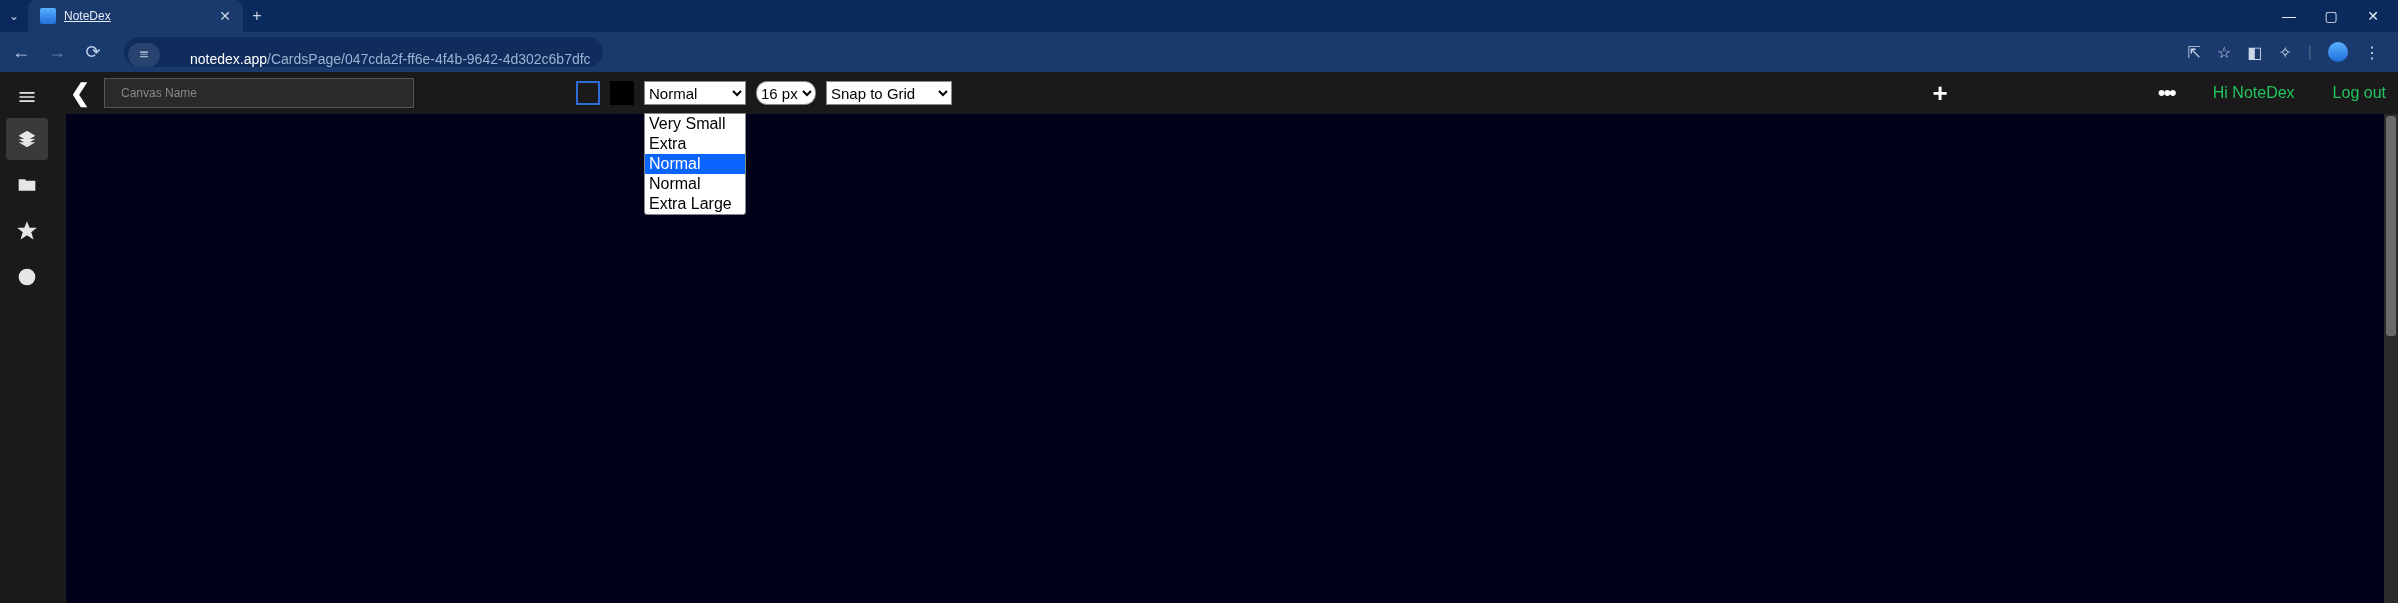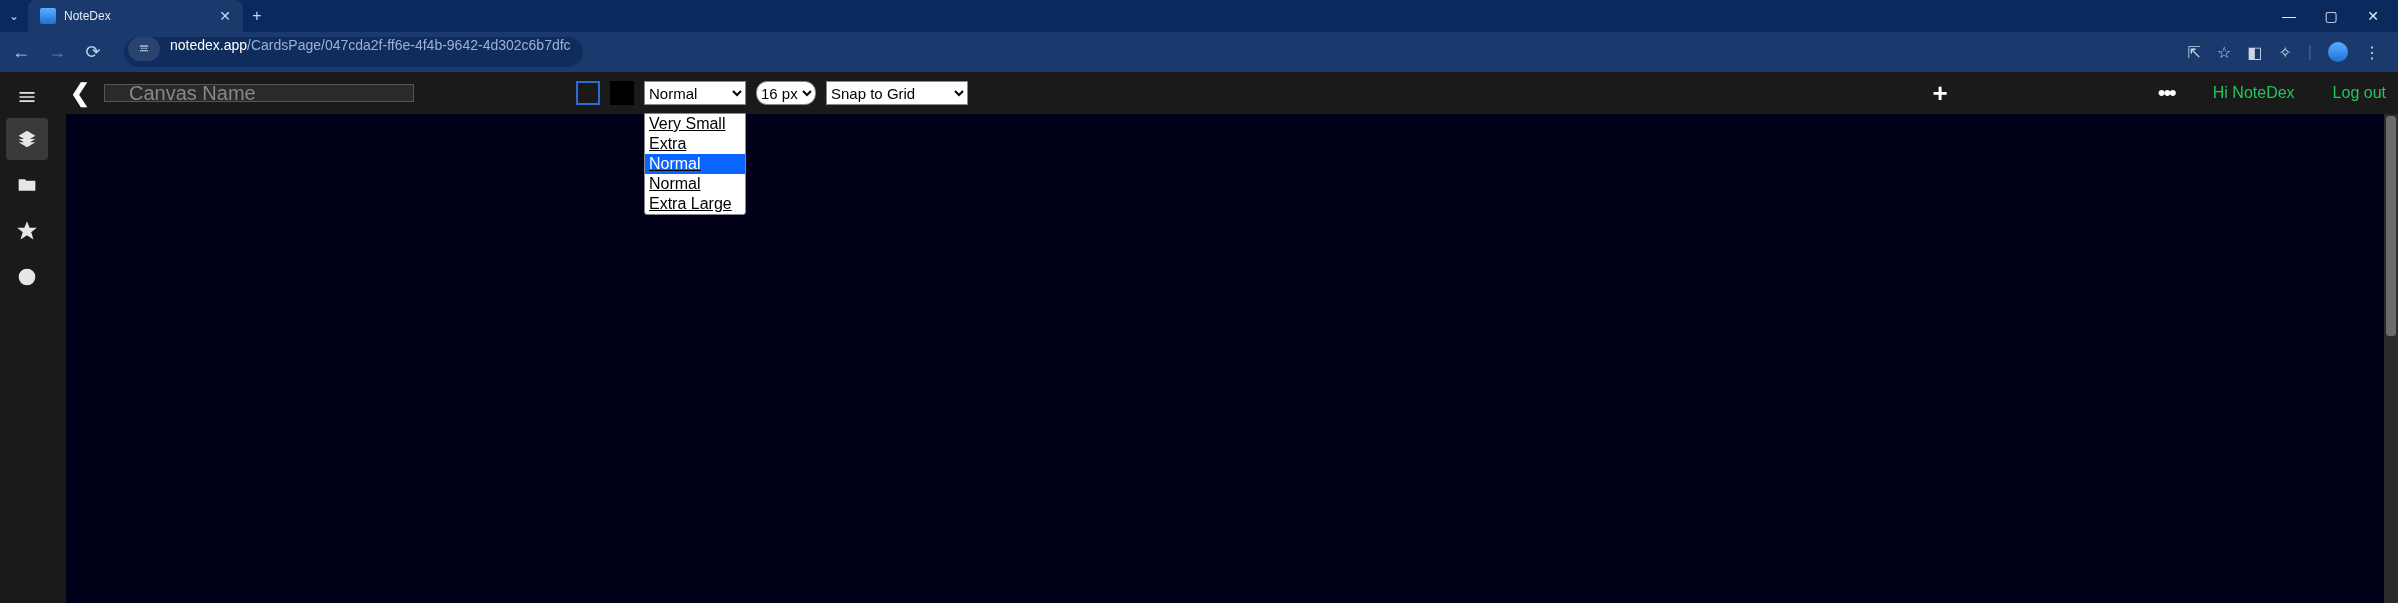--- a/index.html
+++ b/index.html
@@ -4,74 +4,74 @@
 <style>
   * { margin: 0; padding: 0; box-sizing: border-box; }
   html, body { width: 100%; height: 100%; font-family: Arial, sans-serif; background: #000; overflow: hidden; }
 
   
   .browser-chrome { background: #1a3a6e; }
   .tab-bar { display: flex; align-items: center; height: 32px; background: #0a2a5e; }
   .caret-down { width: 28px; text-align: center; color: #cbd6e6; font-size: 12px; }
   .tab { display: flex; align-items: center; gap: 8px; background: #1a3a6e; height: 32px; padding: 0 12px; border-radius: 8px 8px 0 0; min-width: 215px; }
   .tab .favicon { width: 16px; height: 16px; background: linear-gradient(#5ab0ff,#1e6fd9); border-radius: 2px; }
-  .tab .title { color: #e6ecf5; font-size: 12px; flex: 1; }
+  .tab .title { color: #e6ecf5; font-size: 12px; flex: 1; text-decoration: underline; }
   .tab .close { color: #cbd6e6; font-size: 14px; }
   .newtab { width: 28px; text-align: center; color: #cbd6e6; font-size: 16px; }
   .win-controls { margin-left: auto; display: flex; gap: 24px; padding: 0 16px; color: #e6ecf5; font-size: 14px; }
   .win-controls span { width: 18px; text-align: center; }
 
   .addr-bar { display: flex; align-items: center; height: 40px; padding: 0 10px; gap: 14px; }
   .nav-icon { color: #bcd0ea; font-size: 18px; width: 22px; text-align: center; }
   .nav-icon.dim { opacity: .45; }
-  .url-pill { display:flex; align-items:flex-start; background:#0f2c5c; border-radius:18px; height:30px; margin-left:6px; }
+  .url-pill { display:flex; align-items:flex-end; background:#0f2c5c; border-radius:18px; height:30px; margin-left:6px;gap:20px; }
   .site-chip { display:flex; align-items:center; justify-content:center; background:#28436f; border-radius:14px; height:24px; width:32px; margin-left:4px; color:#cbd6e6; font-size:12px; }
   .url { padding: 0 12px 0 10px; font-size: 14px; color: #cbd6e6; white-space: nowrap; }
   .url .host { color: #fff; }
   .url .path { color: #9ab3d4; }
   .addr-right { margin-left: auto; display: flex; align-items: center; gap: 16px; color: #cbd6e6; font-size: 16px; padding-right: 8px;}
   .addr-right .sep { color: #4a6285; }
   .avatar-circle { width:20px; height:20px; border-radius:50%; background: linear-gradient(#5ab0ff,#1e6fd9); }
 
   
   .app { display: flex; height: calc(100% - 72px); background: #1a1a1a; }
   .sidebar { width: 54px; background: #1a1a1a; display: flex; flex-direction: column; align-items: center; padding-top: 8px; gap: 4px; }
   .side-btn { width: 42px; height: 42px; display:flex; align-items:center; justify-content:center; color:#e6e6e6; border-radius:4px; }
   .side-btn.hamburger { height: 34px; }
   .side-btn.active { background:#3a3a3a; }
   .side-btn svg { width:20px; height:20px; fill:#e6e6e6; }
 
   .main { flex:1; display:flex; flex-direction:column; position:relative; }
   .toolbar { height:42px; background:#1a1a1a; display:flex; align-items:center; padding:0 12px; gap:10px; }
   .back-chevron { color:#fff; font-size:24px; font-weight:bold; width:28px; text-align:center; }
-  .canvas-name { background:#2a2a2a; border:1px solid #555; color:#aaa; font-size:20px; padding:6px 24px; width:310px; height:18px; }
+  .canvas-name { background:#2a2a2a; border:1px solid #555; color:#aaa; font-size:12px; padding:6px 16px; width:310px; height:30px; }
   .canvas-name::placeholder { color:#888; }
 
   .spacer-left { width: 142px; }
   .swatch { width:24px; height:24px; }
   .swatch.border { border:2px solid #2e6bd6; background:transparent; }
   .swatch.fill { background:#000; }
 
   select.native { background:#fff; color:#000; font-family:Arial,sans-serif; font-size:15px; border:1px solid #888; height:24px; }
   select.size-sel { width:102px; }
   select.px-sel { width:60px;border-radius:11px; }
-  select.snap-sel { width:142px; }
+  select.snap-sel { width:126px; }
 
   .flex-spacer { flex:1; }
   .plus { color:#fff; font-size:26px; font-weight:bold; }
   .dots { color:#fff; font-size:22px; letter-spacing:-2px; margin-left: 200px; }
   .link { color:#22c55e; font-size:16px; margin-left:28px; }
 
   .canvas-wrap { flex:1; display:flex; background:#1a1a1a; padding: 0 0 0 12px; }
   .canvas { flex:1; background:#000018; position:relative; }
   .scrollbar { width:14px; background:#2a2a2a; position:relative; }
   .scrollbar .thumb { position:absolute; top:2px; left:2px; right:2px; height:220px; background:#6a6a6a; border-radius:3px; }
 
   
-  .dropdown-open { position:absolute; top:32px; left:0; background:#fff; color:#000; border:1px solid #888; font-size:16px; line-height:20px; z-index:100; width:102px; border-radius: 0 0 3px 3px; text-decoration: underline; }
+  .dropdown-open { position:absolute; top:32px; left:0; background:#fff; color:#000; border:1px solid #888; font-size:16px; line-height:20px; z-index:100; width:102px; border-radius: 0 0 3px 3px; }
   .dropdown-open .opt { padding:0 4px; white-space:nowrap; }
   .dropdown-open .opt.sel { background:#0a64ff; color:#fff; }
   .select-wrap { position:relative; display:inline-block; }
 </style>
 </head>
 <body>
 
 <div class="browser-chrome">
   <div class="tab-bar">
     <div class="caret-down">⌄</div>

